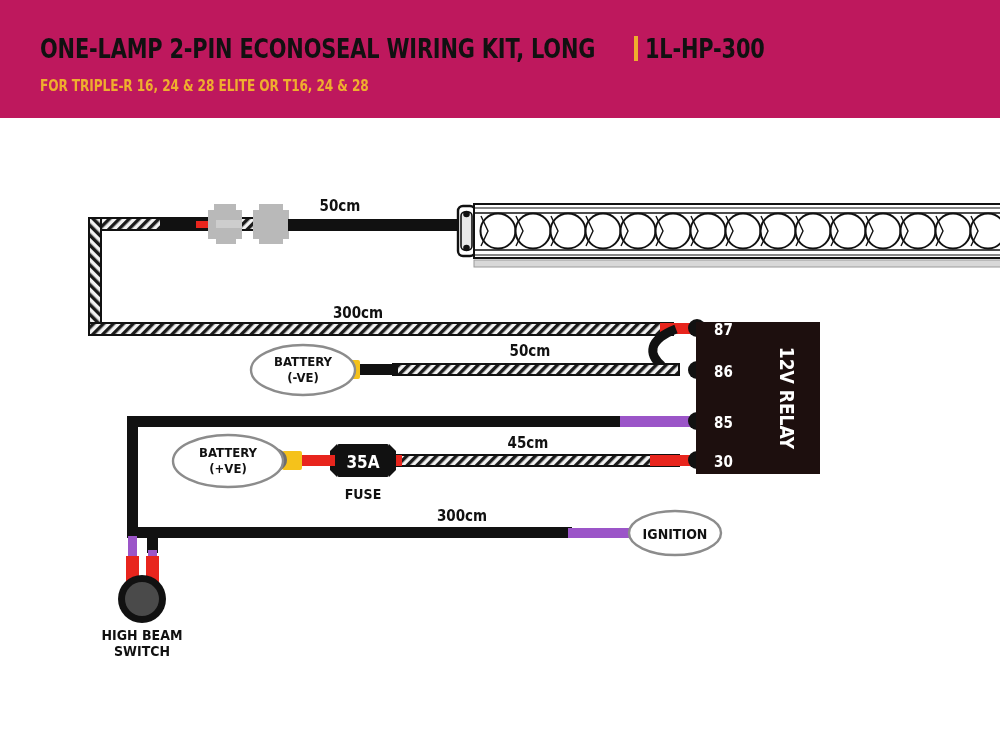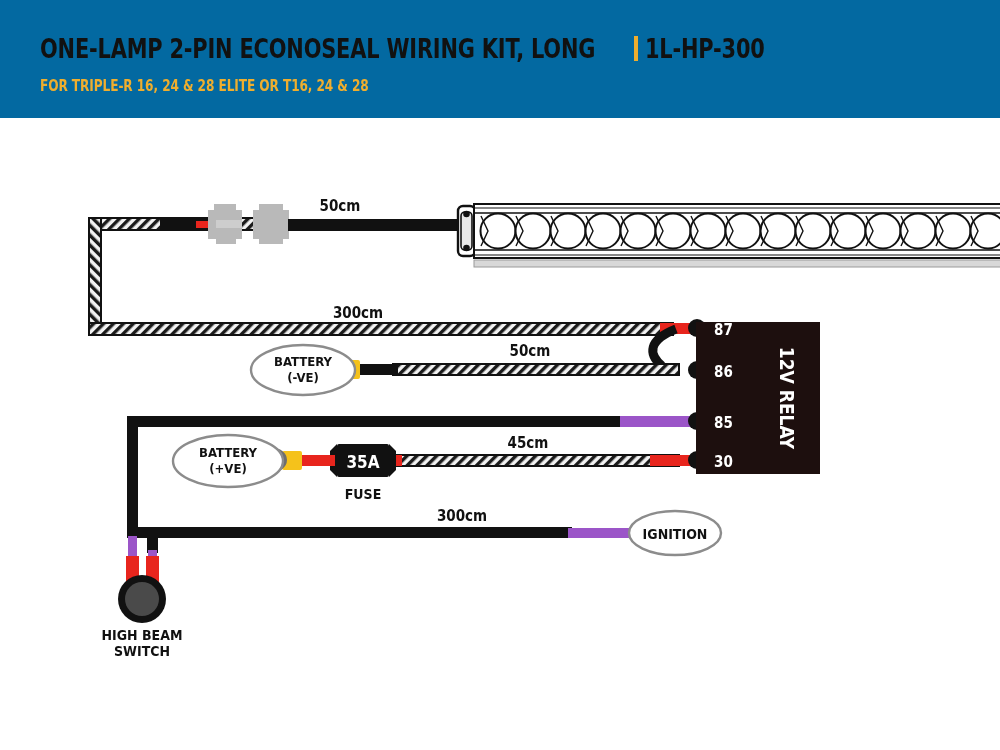--- a/index.html
+++ b/index.html
@@ -20,21 +20,21 @@
     height: 750px;
     background: #ffffff;
   }
 
   
   .header {
     position: absolute;
     left: 0; top: 0;
     width: 1000px;
     height: 118px;
-    background: #0369a1;
+    background: #be185d;
   }
   .title-row {
     position: absolute;
     left: 40px;
     top: 33px;
     display: flex;
     align-items: baseline;
     white-space: nowrap;
   }
   .title-main {

